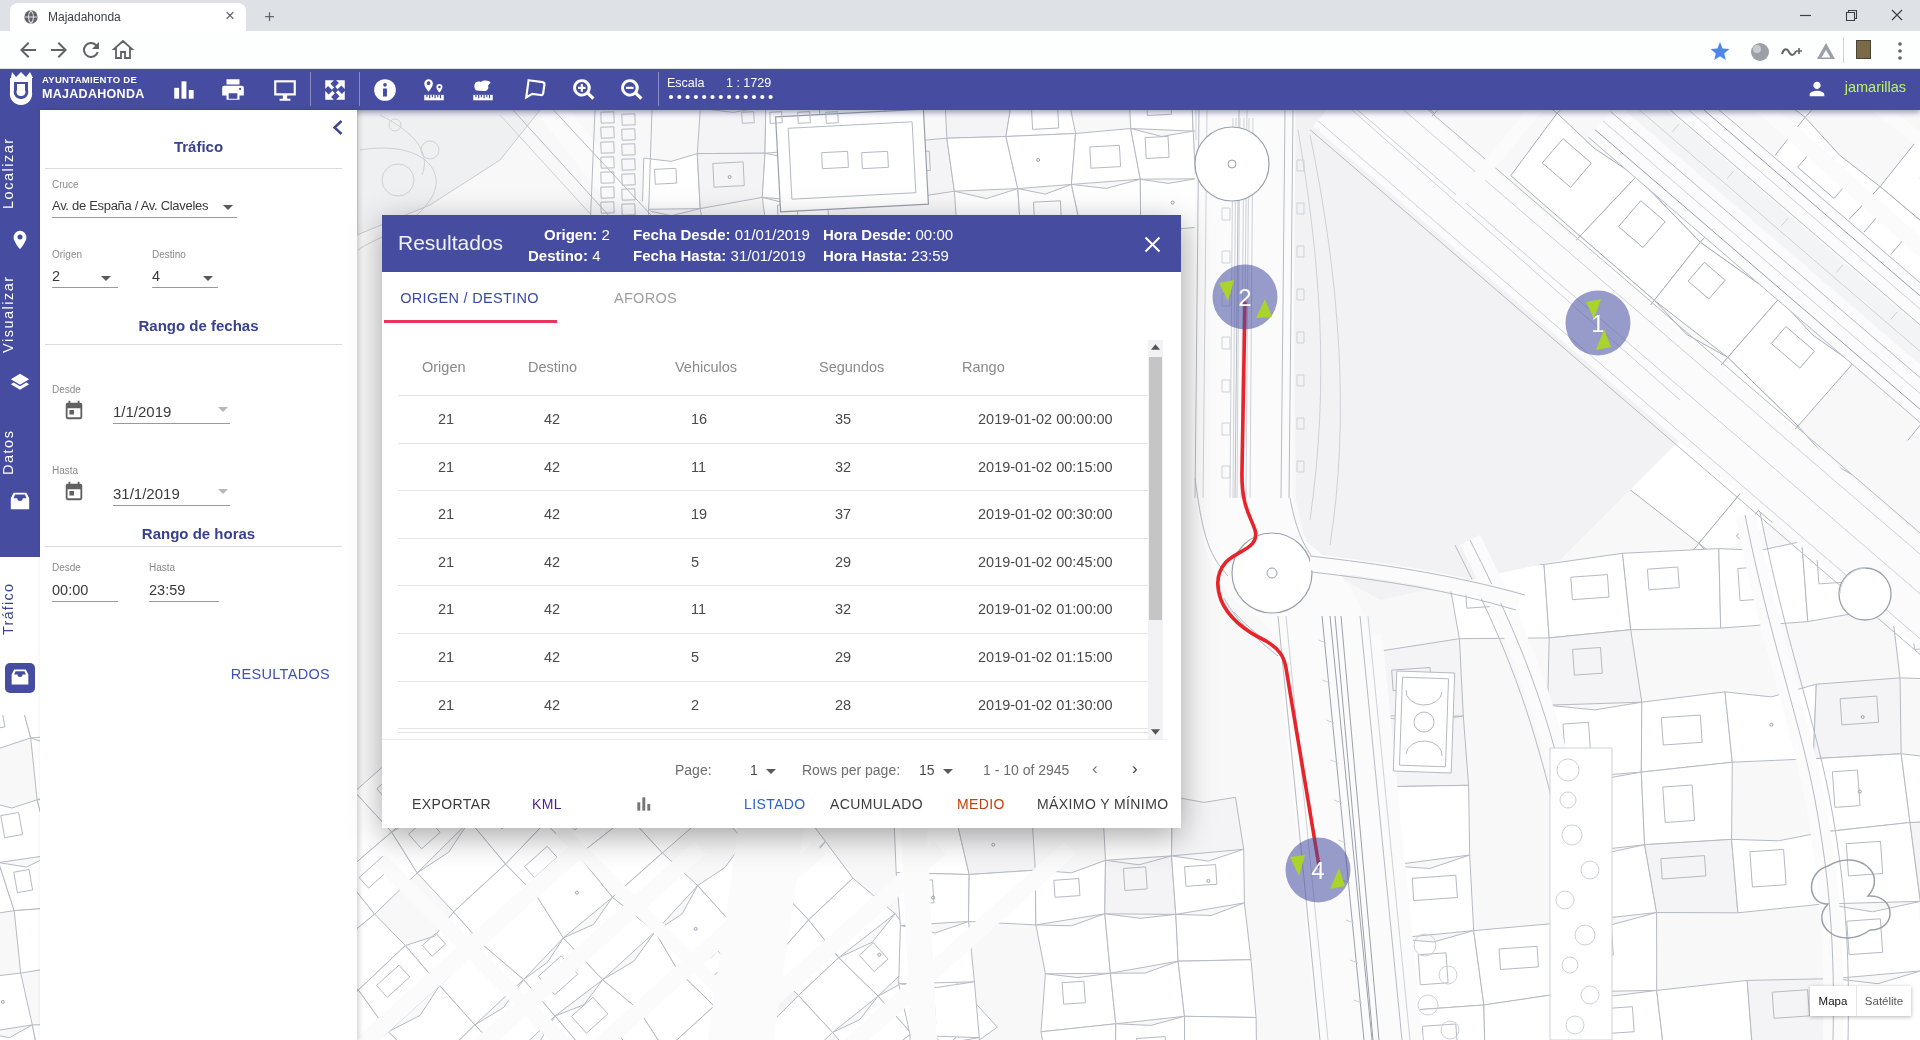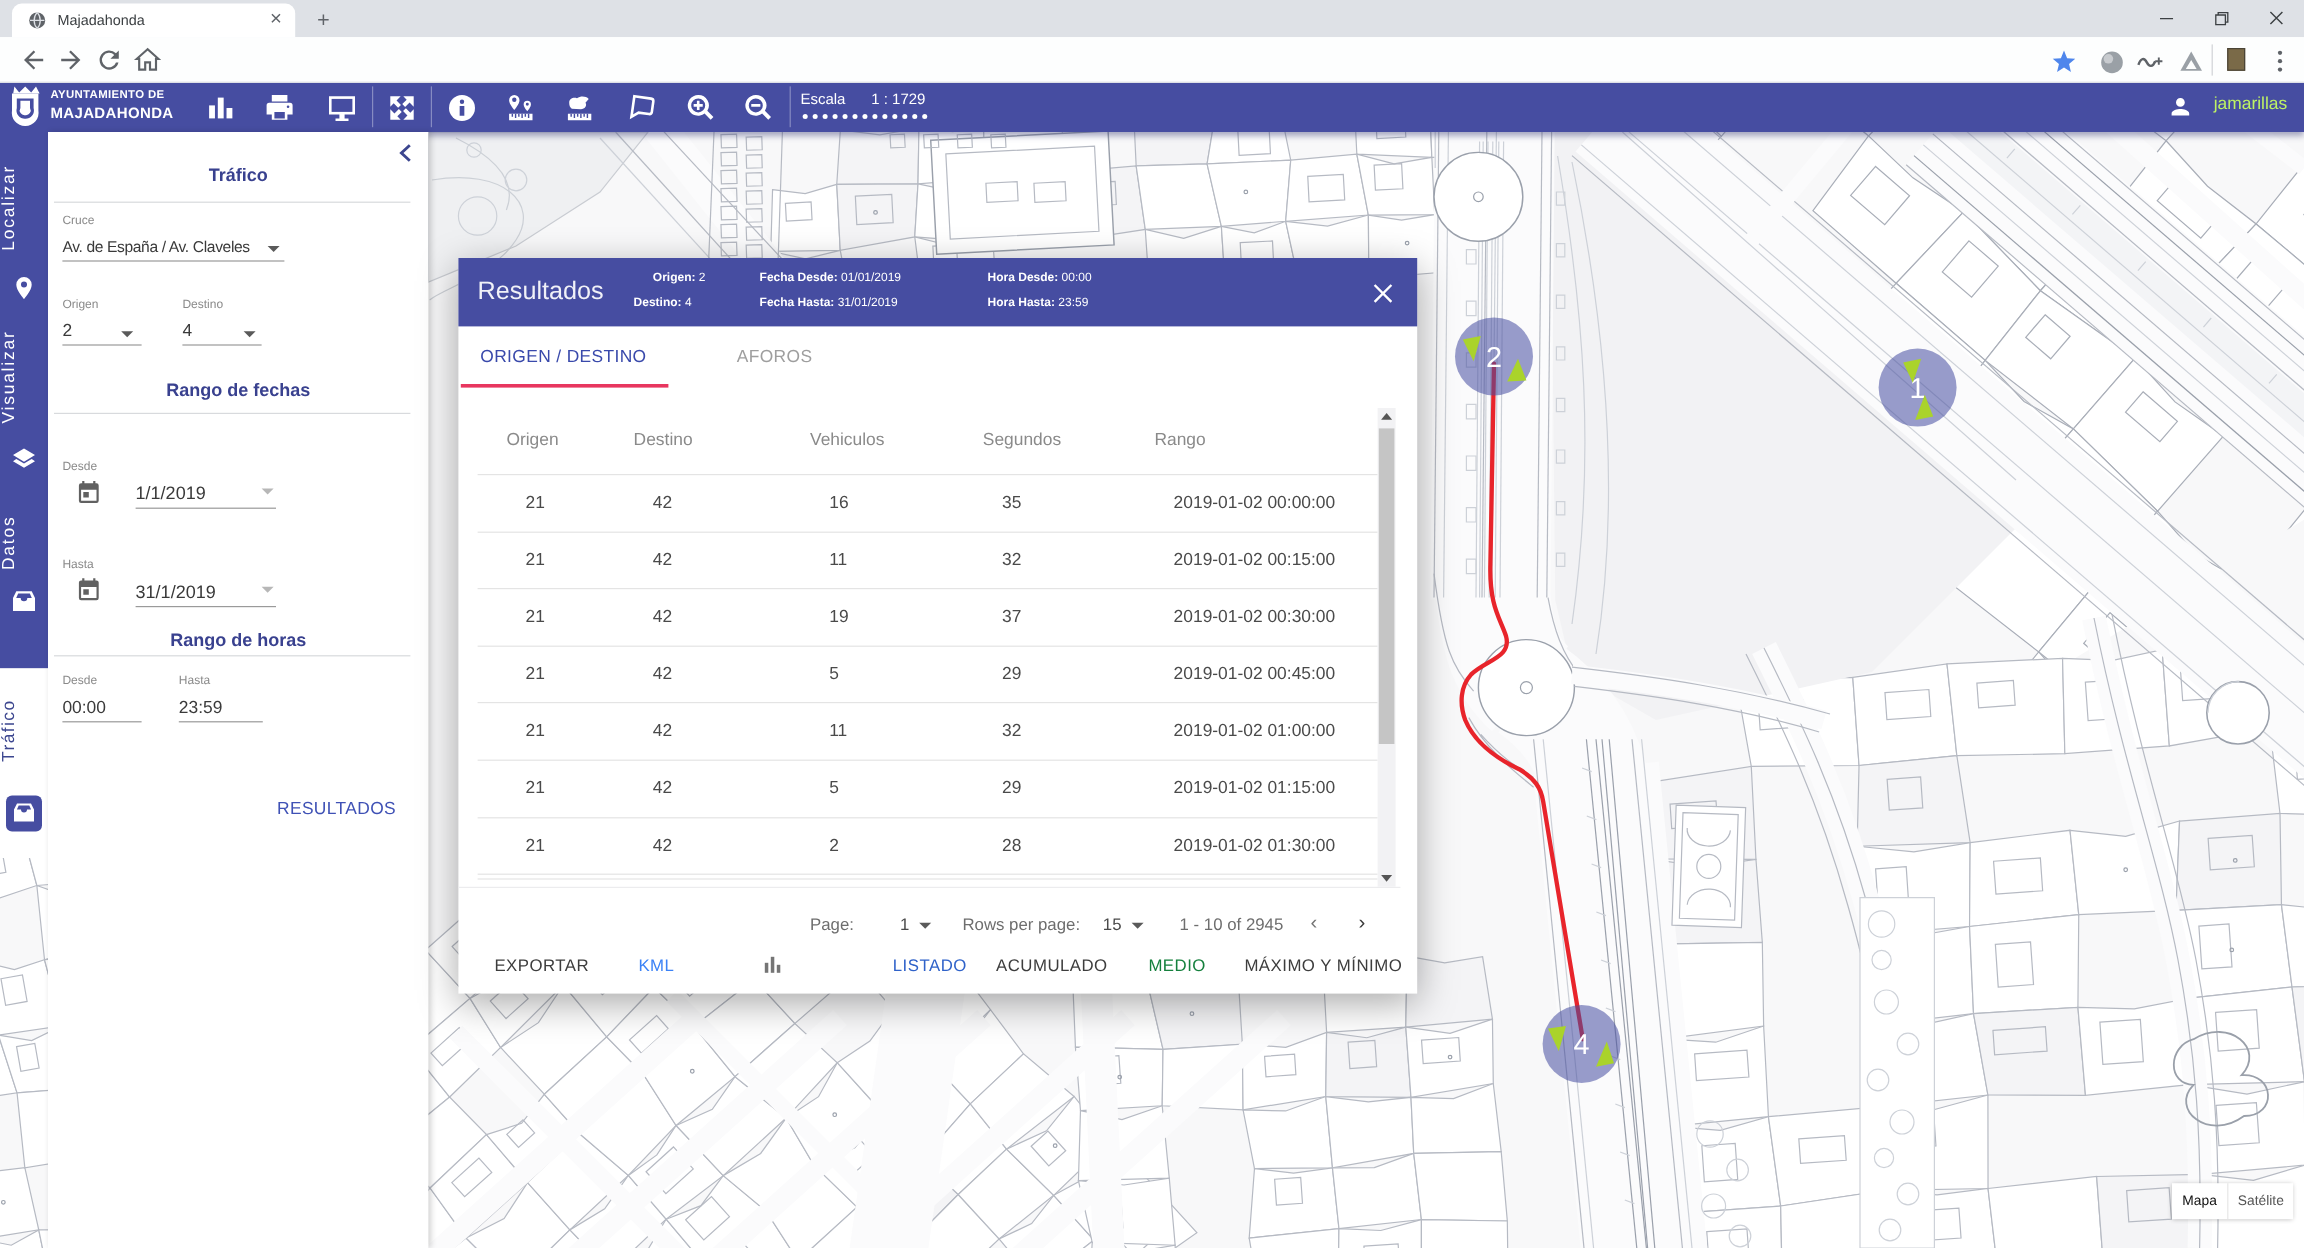--- a/index.html
+++ b/index.html
@@ -40,21 +40,21 @@
 .plabel { position:absolute; font-size:10px; color:#8a8a8a; }
 .pval { position:absolute; font-size:14.5px; color:#3a3a3a; }
 .uline { position:absolute; border-bottom:1px solid #9a9a9a; }
 .caret { position:absolute; width:0; height:0; border-left:5px solid transparent; border-right:5px solid transparent; border-top:5.5px solid #5a5a5a; }
 .caretg { position:absolute; width:0; height:0; border-left:5px solid transparent; border-right:5px solid transparent; border-top:5.5px solid #b7b7b7; }
 #resultados-link { position:absolute; left:0; top:556px; width:290px; text-align:right; color:#3f51b5; font-size:14.5px; letter-spacing:.3px; }
 
 #dialog { position:absolute; left:382px; top:215px; width:799px; height:613px; background:#fff; box-shadow:0 8px 30px rgba(0,0,0,0.35); }
 #dhead { position:absolute; left:0; top:0; width:100%; height:57px; background:#464da1; color:#fff; }
 #dhead .t { position:absolute; left:16px; top:16px; font-size:21px; color:rgba(255,255,255,0.92); }
-.dh { position:absolute; font-size:10px; }
+.dh { position:absolute; font-size:15px; }
 .dh b { font-weight:bold; }
 .tab1 { position:absolute; left:0px; top:59px; width:175px; height:48px; line-height:48px; text-align:center; color:#3949ab; font-size:14.5px; letter-spacing:.3px; }
 .tab2 { position:absolute; left:175px; top:59px; width:120px; height:48px; line-height:48px; text-align:right; color:#9e9e9e; font-size:14.5px; letter-spacing:.3px; }
 .tabuline { position:absolute; left:2px; top:105px; width:173px; height:2.5px; background:#e8365f; }
 
 #ttable { position:absolute; left:20px; top:120px; width:746px; height:330px; }
 .th { position:absolute; top:24px; font-size:14.5px; color:#8a8a8a; }
 .tr { position:absolute; left:16px; width:750px; height:48px; border-top:1px solid #e4e4e4; }
 .td { position:absolute; top:15px; font-size:14.5px; color:#4a4a4a; }
 
@@ -1354,31 +1354,31 @@
     <span class="caret" style="left:384px;top:7px"></span>
     <span style="left:420px">Rows per page:</span>
     <span style="left:537px;color:#4a4a4a">15</span>
     <span class="caret" style="left:561px;top:7px"></span>
     <span style="left:601px">1 - 10 of 2945</span>
     <span style="left:710px;color:#757575;font-size:17px;top:-3px">‹</span>
     <span style="left:750px;color:#3a3a3a;font-size:17px;top:-3px">›</span>
   </div>
   <div id="dfoot">
     <span style="left:30px;color:#3d3d3d">EXPORTAR</span>
-    <span style="left:150px;color:#3b82f6">KML</span>
+    <span style="left:150px;color:#4c1d95">KML</span>
     <svg class="abs" style="left:252px;top:-2px" width="20" height="20" viewBox="0 0 24 24">
         <g fill="#757575">
           <rect x="4" y="10" width="3.5" height="10"></rect>
           <rect x="10" y="4" width="3.5" height="16"></rect>
           <rect x="16" y="12" width="3.5" height="8"></rect>
         </g>
       </svg>
     <span style="left:362px;color:#2f62c9">LISTADO</span>
     <span style="left:448px;color:#3d3d3d">ACUMULADO</span>
-    <span style="left:575px;color:#15803d">MEDIO</span>
+    <span style="left:575px;color:#c2410c">MEDIO</span>
     <span style="left:655px;color:#3d3d3d">MÁXIMO Y MÍNIMO</span>
   </div>
 </div>
 
 <div id="mapsat">
     <div class="m1">Mapa</div>
     <div class="m2">Satélite</div>
   </div>
 
 </body></html>

